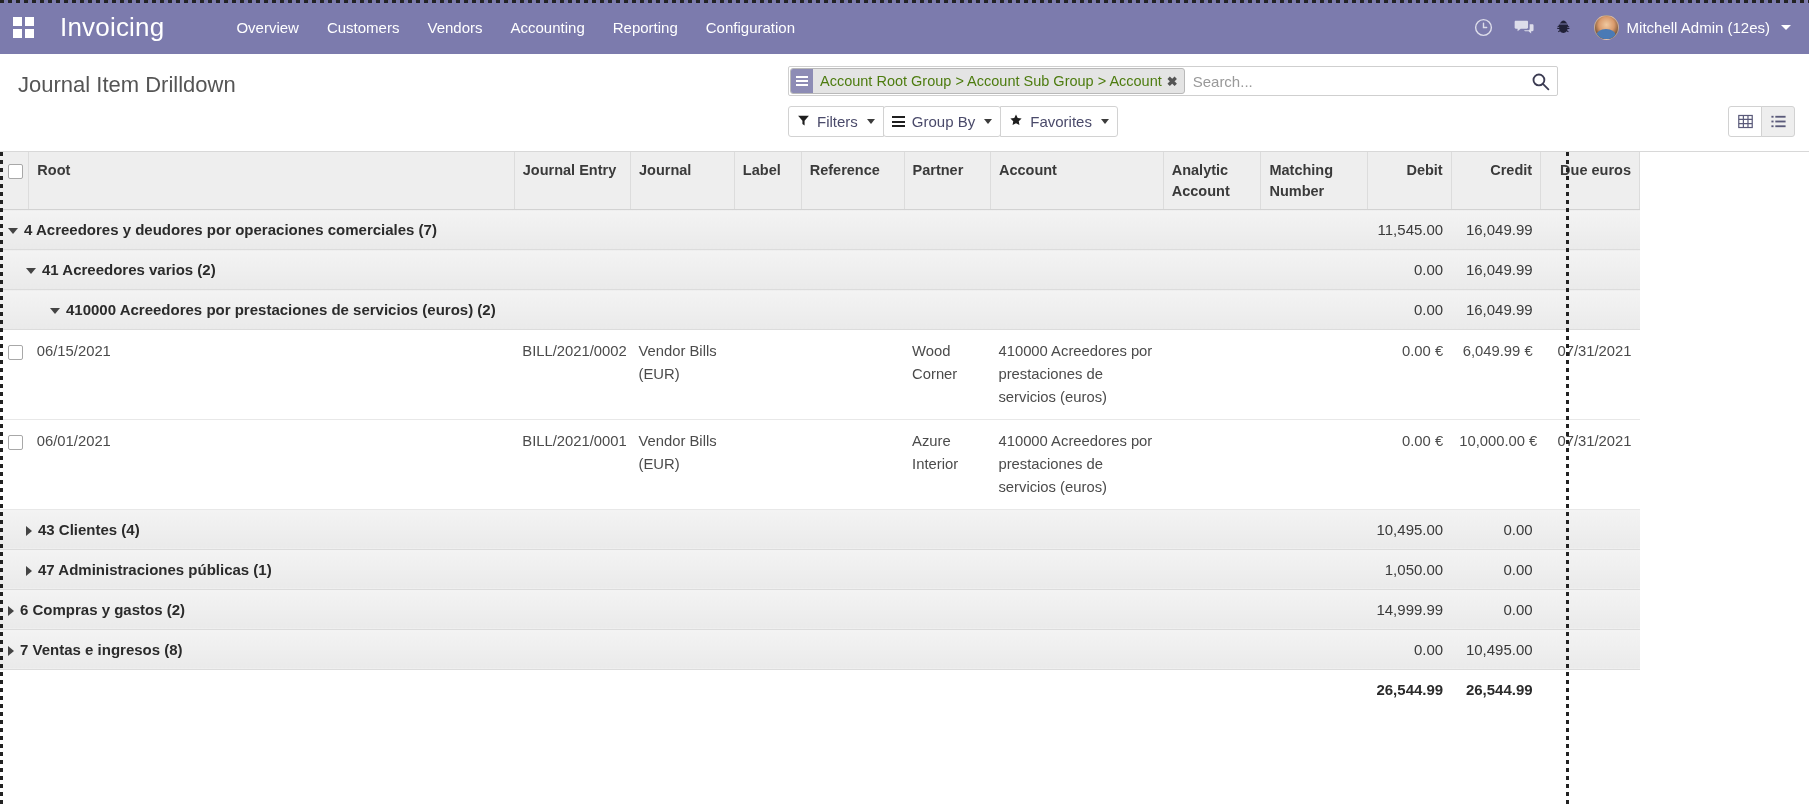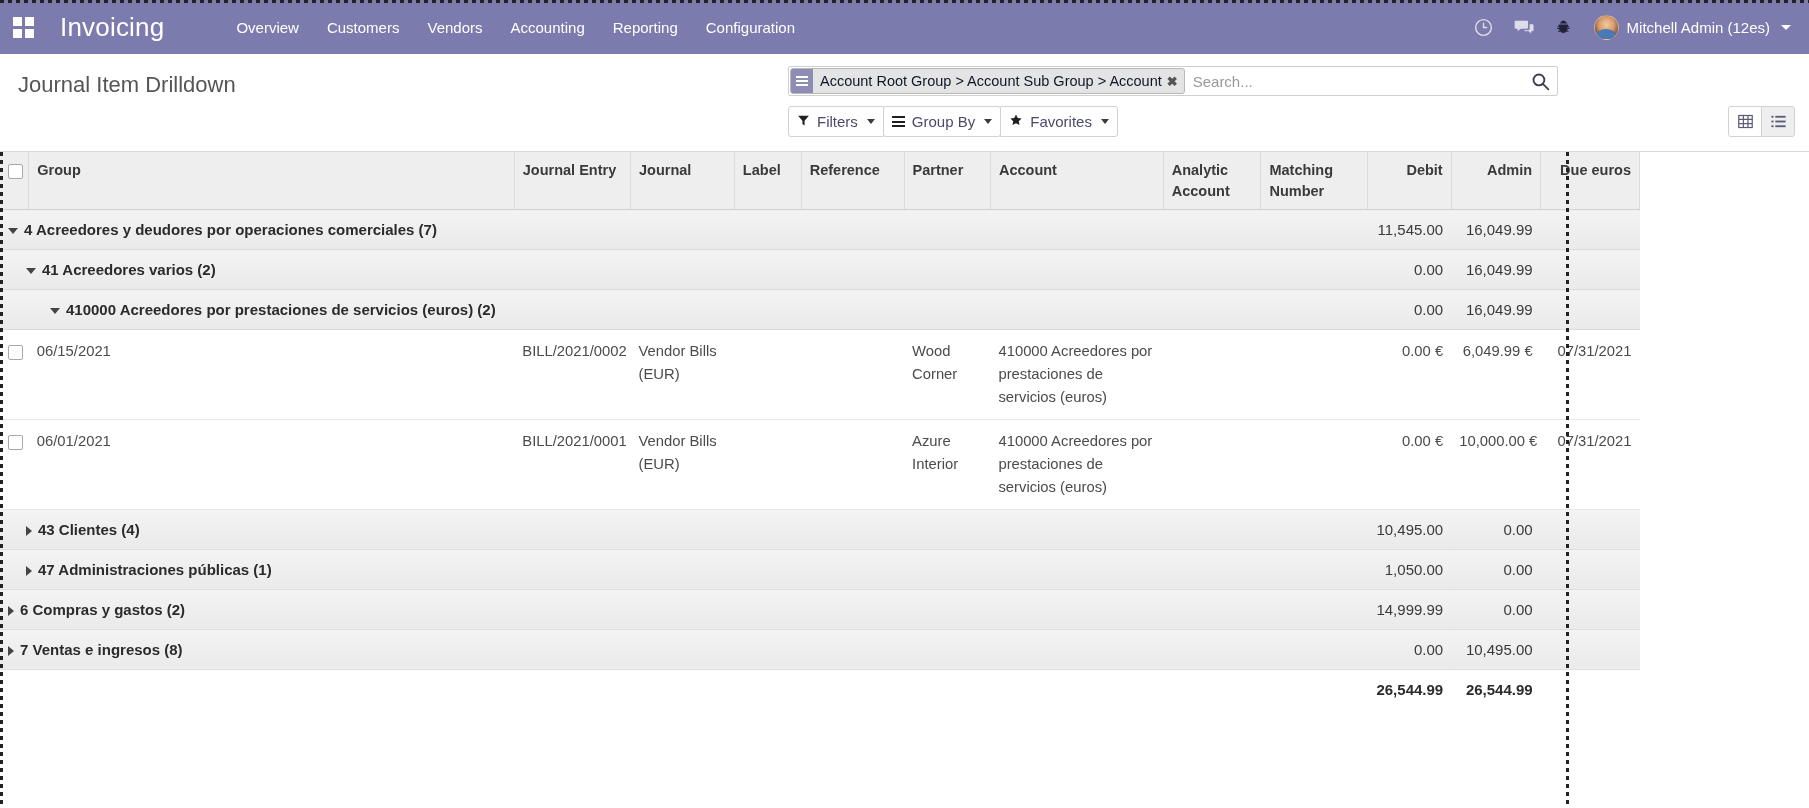--- a/index.html
+++ b/index.html
@@ -136,21 +136,21 @@
     width: 22px;
     display: flex; flex-direction: column;
     align-items: center; justify-content: center;
     gap: 2px;
   }
   .facet-icon i { display: block; width: 12px; height: 2px; background: #ffffff; }
   .facet-label {
     display: flex; align-items: center;
     padding: 0 5px 0 7px;
     font-size: 14.5px;
-    color: #0f172a;
+    color: #4d7c0f;
     white-space: nowrap;
   }
   .facet-close {
     display: flex; align-items: center;
     padding-right: 6px;
     font-size: 13px;
     color: #555;
     font-weight: bold;
   }
   .search-input {
@@ -480,31 +480,31 @@
         <col class="col-matching">
         <col class="col-debit">
         <col class="col-credit">
       <col class="col-due">
     </colgroup>
     <thead>
       <tr>
         <th>
           <span class="cb"></span>
         </th>
-        <th>Group</th>
+        <th>Root</th>
         <th>Journal Entry</th>
         <th>Journal</th>
         <th>Label</th>
         <th>Reference</th>
         <th>Partner</th>
         <th>Account</th>
         <th>Analytic Account</th>
         <th>Matching Number</th>
         <th class="num">Debit</th>
-        <th class="num">Admin</th>
+        <th class="num">Credit</th>
         <th class="num">Due euros</th>
       </tr>
     </thead>
     <tbody>
         <tr class="group-row">
           <td colspan="10"><span class="tri open"></span><span>4 Acreedores y deudores por operaciones comerciales (7)</span></td>
           <td class="num">11,545.00</td>
           <td class="num">16,049.99</td>
           <td></td>
         </tr>

